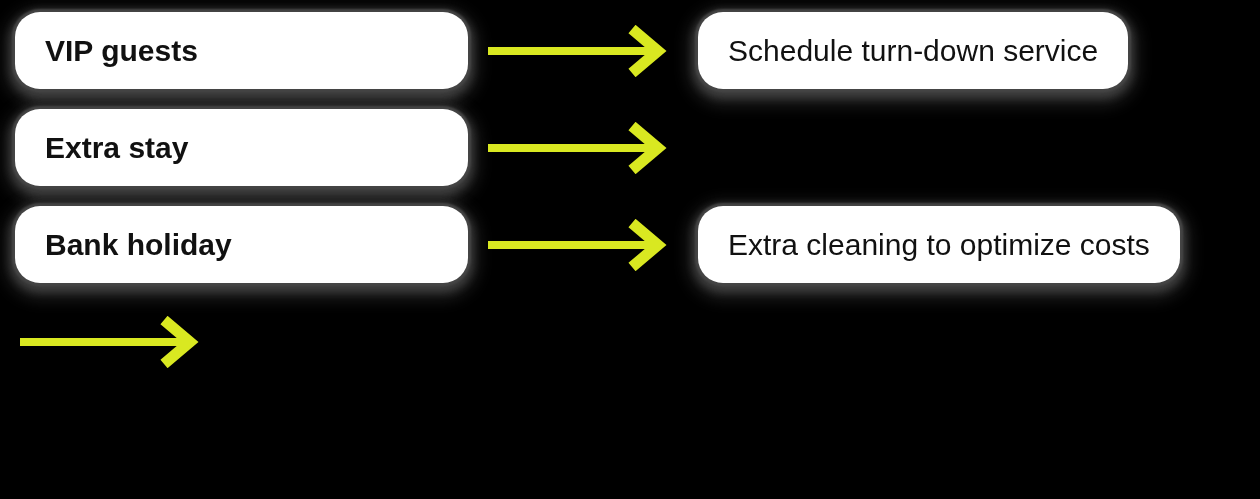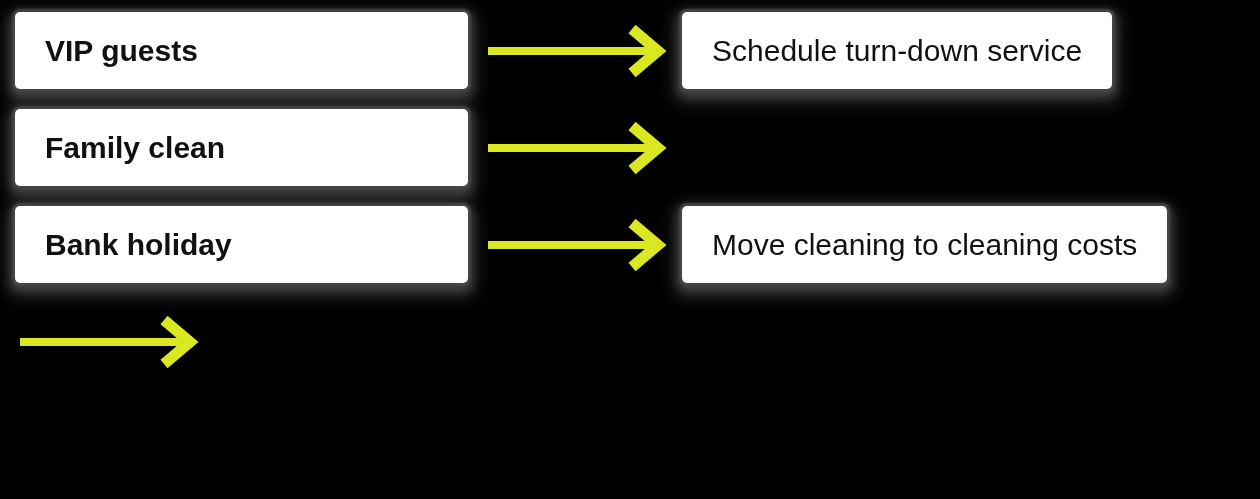--- a/index.html
+++ b/index.html
@@ -18,21 +18,21 @@
     box-sizing: border-box;
   }
   .row {
     display: flex;
     align-items: center;
     height: 97px;
   }
   .box {
     background: #ffffff;
     height: 77px;
-    border-radius: 5px;
+    border-radius: 25px;
     display: flex;
     align-items: center;
     box-sizing: border-box;
     color: #111111;
     font-size: 30px;
     
     box-shadow:
       0 0 2px 3px rgba(70, 70, 70, 0.95),
       0 4px 8px 5px rgba(105, 105, 105, 0.45),
       0 6px 16px 10px rgba(120, 120, 120, 0.28);
@@ -45,21 +45,21 @@
     flex: none;
   }
   .arrow-svg {
     flex: none;
     width: 180px;
     height: 52px;
     margin-left: 20px;
     display: block;
   }
   .box-action {
-    margin-left: 14px;
+    margin-left: 30px;
     padding: 0 30px;
     font-weight: 400;
     white-space: nowrap;
   }
   .label {
     white-space: nowrap;
   }
 </style>
 </head>
 <body>
@@ -76,42 +76,42 @@
         <polyline points="144,4 170,26 144,48" stroke-width="11" stroke-linejoin="miter"></polyline>
       </g>
     </svg>
     <div class="box box-action">
       <span class="label">Schedule turn-down service</span>
     </div>
   </div>
 
   <div class="row">
     <div class="box box-trigger">
-      <span class="label">Family clean</span>
+      <span class="label">Extra stay</span>
     </div>
     <svg class="arrow-svg" viewBox="0 0 180 52">
       <g fill="none" stroke="#d9e821">
         <line x1="0" y1="26" x2="163" y2="26" stroke-width="8"></line>
         <polyline points="144,4 170,26 144,48" stroke-width="11" stroke-linejoin="miter"></polyline>
       </g>
     </svg>
   </div>
 
   <div class="row">
     <div class="box box-trigger">
       <span class="label">Bank holiday</span>
     </div>
     <svg class="arrow-svg" viewBox="0 0 180 52">
       <g fill="none" stroke="#d9e821">
         <line x1="0" y1="26" x2="163" y2="26" stroke-width="8"></line>
         <polyline points="144,4 170,26 144,48" stroke-width="11" stroke-linejoin="miter"></polyline>
       </g>
     </svg>
     <div class="box box-action">
-      <span class="label">Move cleaning to cleaning costs</span>
+      <span class="label">Extra cleaning to optimize costs</span>
     </div>
   </div>
 
   <div class="row">
     <svg class="arrow-svg" viewBox="0 0 180 52">
       <g fill="none" stroke="#d9e821">
         <line x1="0" y1="26" x2="163" y2="26" stroke-width="8"></line>
         <polyline points="144,4 170,26 144,48" stroke-width="11" stroke-linejoin="miter"></polyline>
       </g>
     </svg>

